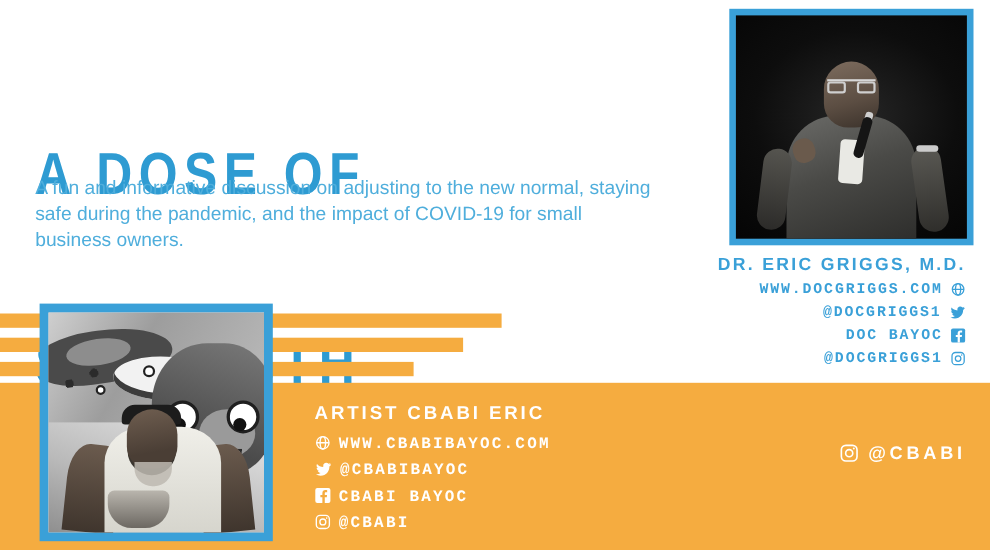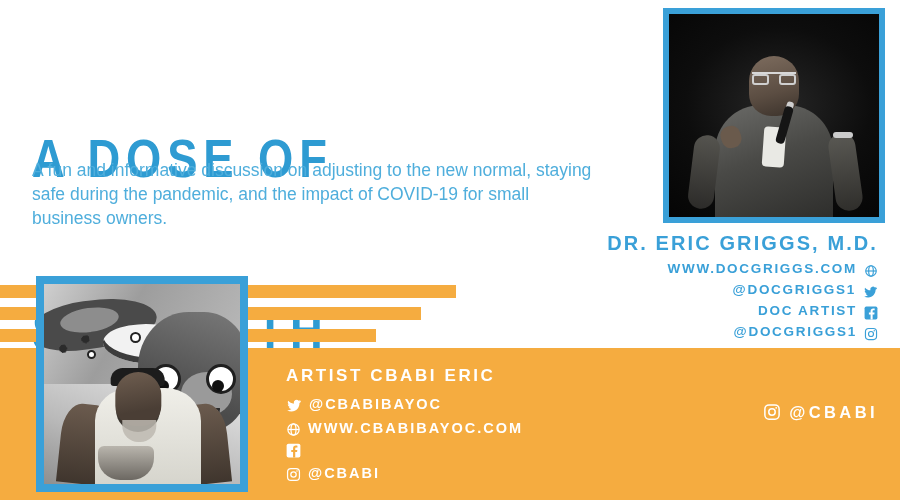--- a/index.html
+++ b/index.html
@@ -213,34 +213,35 @@
   .a-logo  { position: absolute; left: 48%; bottom: 26%; width: 44px; height: 44px;
              transform: translateX(-50%); border-radius: 50%; background: #3a352f; }
 
   
   .contact {
     position: absolute;
     font-family: "Liberation Sans Narrow", "Liberation Sans", sans-serif;
     font-weight: bold;
   }
   .contact .name {
-    font-size: 20px;
+    font-size: 16px;
     letter-spacing: 2.1px;
     margin-bottom: 6px;
     white-space: nowrap;
   }
   .contact .row {
     display: flex;
-    align-items: flex-end;
+    align-items: flex-start;
     gap: 7px;
     font-size: 13.5px;
     letter-spacing: 1.7px;
     margin-bottom: 4px;
     line-height: 1.25;
     white-space: nowrap;
+    font-family: Liberation Mono, monospace;
   }
 
   
   .contact-doc {
     right: 22px;
     top: 232px;
     color: #3AA0D8;
     text-align: right;
   }
   .contact-doc .name { text-align: right; }
@@ -361,21 +362,21 @@
     <div class="row">
       <span>@DOCGRIGGS1</span>
       <span class="ico">
         <svg width="15" height="14" viewBox="0 0 24 24" fill="#3AA0D8">
           <path d="M23 4.9c-.8.4-1.7.6-2.6.8 1-.6 1.7-1.5 2-2.5-.9.5-1.9.9-2.9 1.1A4.5 4.5 0 0 0 11.7 8c0 .4 0 .7.1 1C8 8.8 4.8 7.1 2.7 4.5c-.4.7-.6 1.5-.6 2.3 0 1.6.8 2.9 2 3.7-.7 0-1.4-.2-2-.6v.1c0 2.2 1.5 4 3.6 4.4-.4.1-.8.2-1.2.2-.3 0-.6 0-.8-.1.6 1.8 2.2 3.1 4.2 3.1A9 9 0 0 1 1 19.5a12.7 12.7 0 0 0 6.9 2c8.3 0 12.8-6.9 12.8-12.8v-.6c.9-.6 1.7-1.4 2.3-2.2z"></path>
         </svg>
       </span>
     </div>
 
     <div class="row">
-      <span>DOC ARTIST</span>
+      <span>DOC BAYOC</span>
       <span class="ico">
         <svg width="14" height="14" viewBox="0 0 24 24">
           <rect x="1" y="1" width="22" height="22" rx="3" fill="#3AA0D8"></rect>
           <path d="M14.8 23v-8.5h2.9l.4-3.4h-3.3V8.9c0-1 .3-1.6 1.7-1.6h1.8V4.2c-.3 0-1.4-.1-2.6-.1-2.6 0-4.4 1.6-4.4 4.5v2.5H8.4v3.4h2.9V23z" fill="#fff"></path>
         </svg>
       </span>
     </div>
 
     <div class="row">
       <span>@DOCGRIGGS1</span>
@@ -387,45 +388,46 @@
         </svg>
       </span>
     </div>
   </div>
 
   <div class="contact contact-artist">
     <div class="name">ARTIST CBABI ERIC</div>
 
     <div class="row">
       <span class="ico">
-        <svg width="16" height="15" viewBox="0 0 24 24" fill="#ffffff">
-          <path d="M23 4.9c-.8.4-1.7.6-2.6.8 1-.6 1.7-1.5 2-2.5-.9.5-1.9.9-2.9 1.1A4.5 4.5 0 0 0 11.7 8c0 .4 0 .7.1 1C8 8.8 4.8 7.1 2.7 4.5c-.4.7-.6 1.5-.6 2.3 0 1.6.8 2.9 2 3.7-.7 0-1.4-.2-2-.6v.1c0 2.2 1.5 4 3.6 4.4-.4.1-.8.2-1.2.2-.3 0-.6 0-.8-.1.6 1.8 2.2 3.1 4.2 3.1A9 9 0 0 1 1 19.5a12.7 12.7 0 0 0 6.9 2c8.3 0 12.8-6.9 12.8-12.8v-.6c.9-.6 1.7-1.4 2.3-2.2z"></path>
-        </svg>
-      </span>
-      <span>@CBABIBAYOC</span>
-    </div>
-
-    <div class="row">
-      <span class="ico">
         <svg width="15" height="15" viewBox="0 0 24 24" fill="none" stroke="#ffffff" stroke-width="2">
           <circle cx="12" cy="12" r="9"></circle>
             <ellipse cx="12" cy="12" rx="4" ry="9"></ellipse>
           <line x1="3" y1="12" x2="21" y2="12"></line>
         </svg>
       </span>
       <span>WWW.CBABIBAYOC.COM</span>
     </div>
 
     <div class="row">
       <span class="ico">
+        <svg width="16" height="15" viewBox="0 0 24 24" fill="#ffffff">
+          <path d="M23 4.9c-.8.4-1.7.6-2.6.8 1-.6 1.7-1.5 2-2.5-.9.5-1.9.9-2.9 1.1A4.5 4.5 0 0 0 11.7 8c0 .4 0 .7.1 1C8 8.8 4.8 7.1 2.7 4.5c-.4.7-.6 1.5-.6 2.3 0 1.6.8 2.9 2 3.7-.7 0-1.4-.2-2-.6v.1c0 2.2 1.5 4 3.6 4.4-.4.1-.8.2-1.2.2-.3 0-.6 0-.8-.1.6 1.8 2.2 3.1 4.2 3.1A9 9 0 0 1 1 19.5a12.7 12.7 0 0 0 6.9 2c8.3 0 12.8-6.9 12.8-12.8v-.6c.9-.6 1.7-1.4 2.3-2.2z"></path>
+        </svg>
+      </span>
+      <span>@CBABIBAYOC</span>
+    </div>
+
+    <div class="row">
+      <span class="ico">
         <svg width="15" height="15" viewBox="0 0 24 24">
           <rect x="1" y="1" width="22" height="22" rx="3" fill="#ffffff"></rect>
           <path d="M14.8 23v-8.5h2.9l.4-3.4h-3.3V8.9c0-1 .3-1.6 1.7-1.6h1.8V4.2c-.3 0-1.4-.1-2.6-.1-2.6 0-4.4 1.6-4.4 4.5v2.5H8.4v3.4h2.9V23z" fill="#F5AC40"></path>
         </svg>
       </span>
+      <span>CBABI BAYOC</span>
     </div>
 
     <div class="row">
       <span class="ico">
         <svg width="15" height="15" viewBox="0 0 24 24" fill="none" stroke="#ffffff" stroke-width="2">
           <rect x="2.5" y="2.5" width="19" height="19" rx="5.5"></rect>
           <circle cx="12" cy="12" r="4.3"></circle>
           <circle cx="17.6" cy="6.4" r="1.2" fill="#ffffff" stroke="none"></circle>
         </svg>
       </span>

